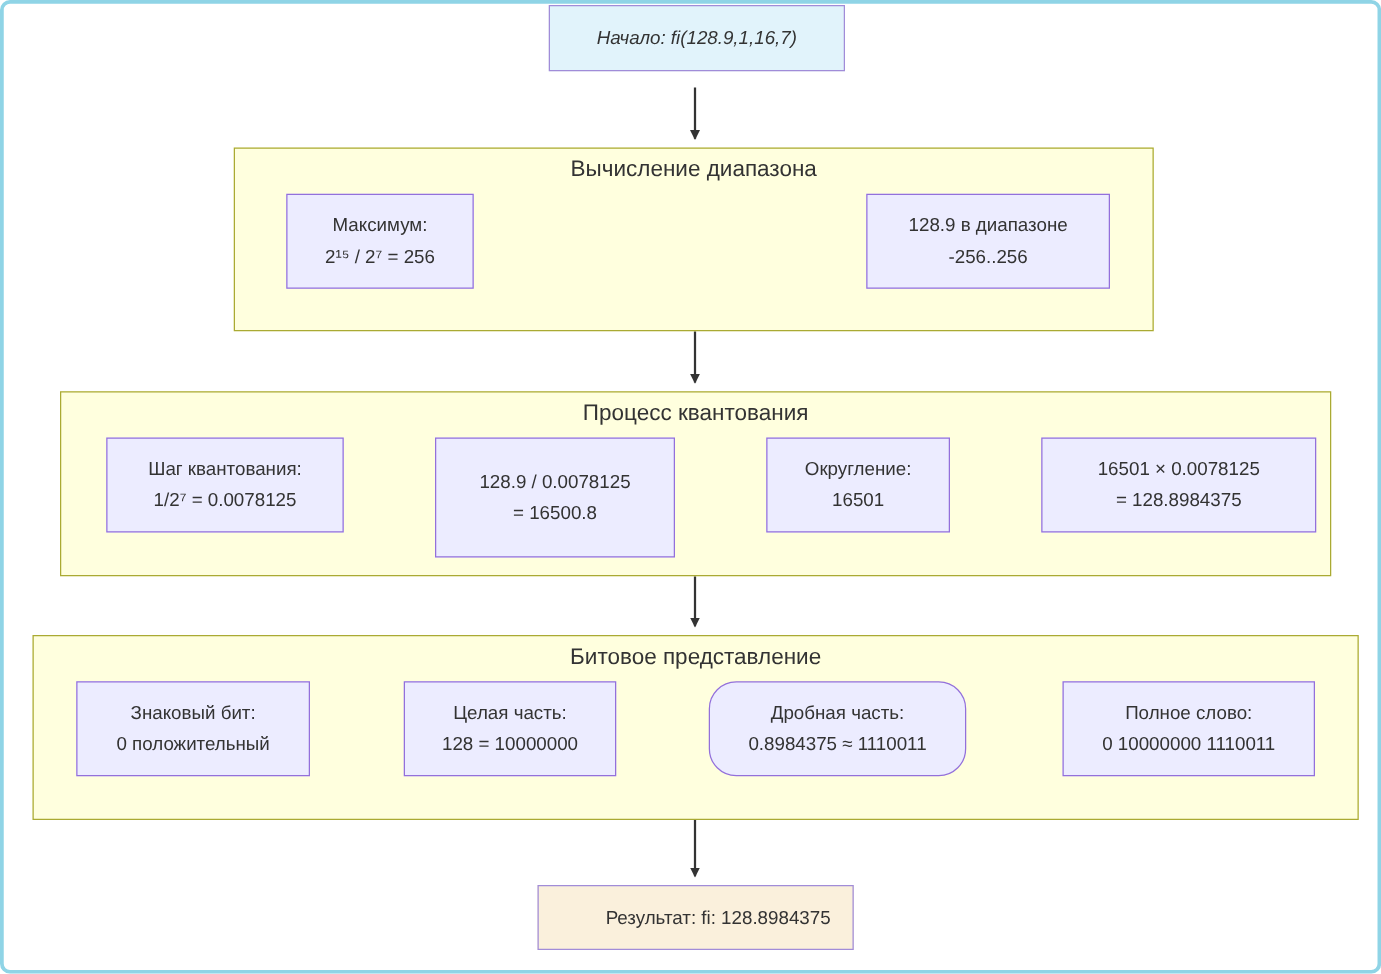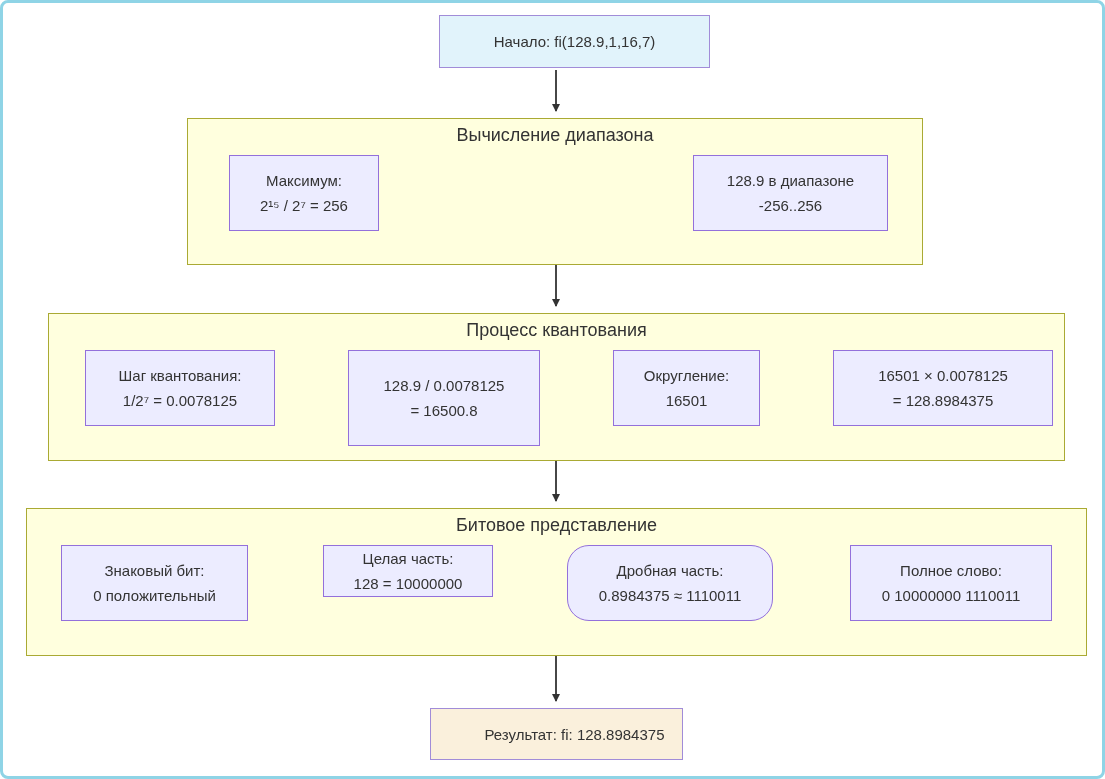--- a/index.html
+++ b/index.html
@@ -86,21 +86,21 @@
 
     <line x1="272" y1="385" x2="338" y2="385" marker-end="url(#arrow)"></line>
     <line x1="537" y1="385" x2="603" y2="385" marker-end="url(#arrow)"></line>
     <line x1="757" y1="385" x2="823" y2="385" marker-end="url(#arrow)"></line>
 
     <line x1="245" y1="580" x2="313" y2="580" marker-end="url(#arrow)"></line>
     <line x1="490" y1="580" x2="557" y2="580" marker-end="url(#arrow)"></line>
     <line x1="770" y1="580" x2="840" y2="580" marker-end="url(#arrow)"></line>
   </svg>
 
-  <div class="node start-node" style="left:436px; top:12px; width:271px; height:53px;">
+  <div class="node start-node" style="left:436px; top:1px; width:237px; height:53px;font-style:italic;">
     <span>Начало: fi(128.9,1,16,7)</span>
   </div>
 
   <div class="cluster" style="left:184px; top:115px; width:736px; height:147px;">
     <div class="cluster-title">Вычисление диапазона</div>
   </div>
   <div class="node" style="left:226px; top:152px; width:150px; height:76px;">
     <span>Максимум:</span>
     <span>2¹⁵ / 2⁷ = 256</span>
   </div>
@@ -129,21 +129,21 @@
     <span>= 128.8984375</span>
   </div>
 
   <div class="cluster" style="left:23px; top:505px; width:1061px; height:148px;">
     <div class="cluster-title">Битовое представление</div>
   </div>
   <div class="node" style="left:58px; top:542px; width:187px; height:76px;">
     <span>Знаковый бит:</span>
     <span>0 положительный</span>
   </div>
-  <div class="node" style="left:320px; top:542px; width:170px; height:52px;">
+  <div class="node" style="left:320px; top:542px; width:170px; height:76px;">
     <span>Целая часть:</span>
     <span>128 = 10000000</span>
   </div>
   <div class="node" style="left:564px; top:542px; width:206px; height:76px;border-radius:22px;">
     <span>Дробная часть:</span>
     <span>0.8984375 ≈ 1110011</span>
   </div>
   <div class="node" style="left:847px; top:542px; width:202px; height:76px;">
     <span>Полное слово:</span>
     <span>0 10000000 1110011</span>

